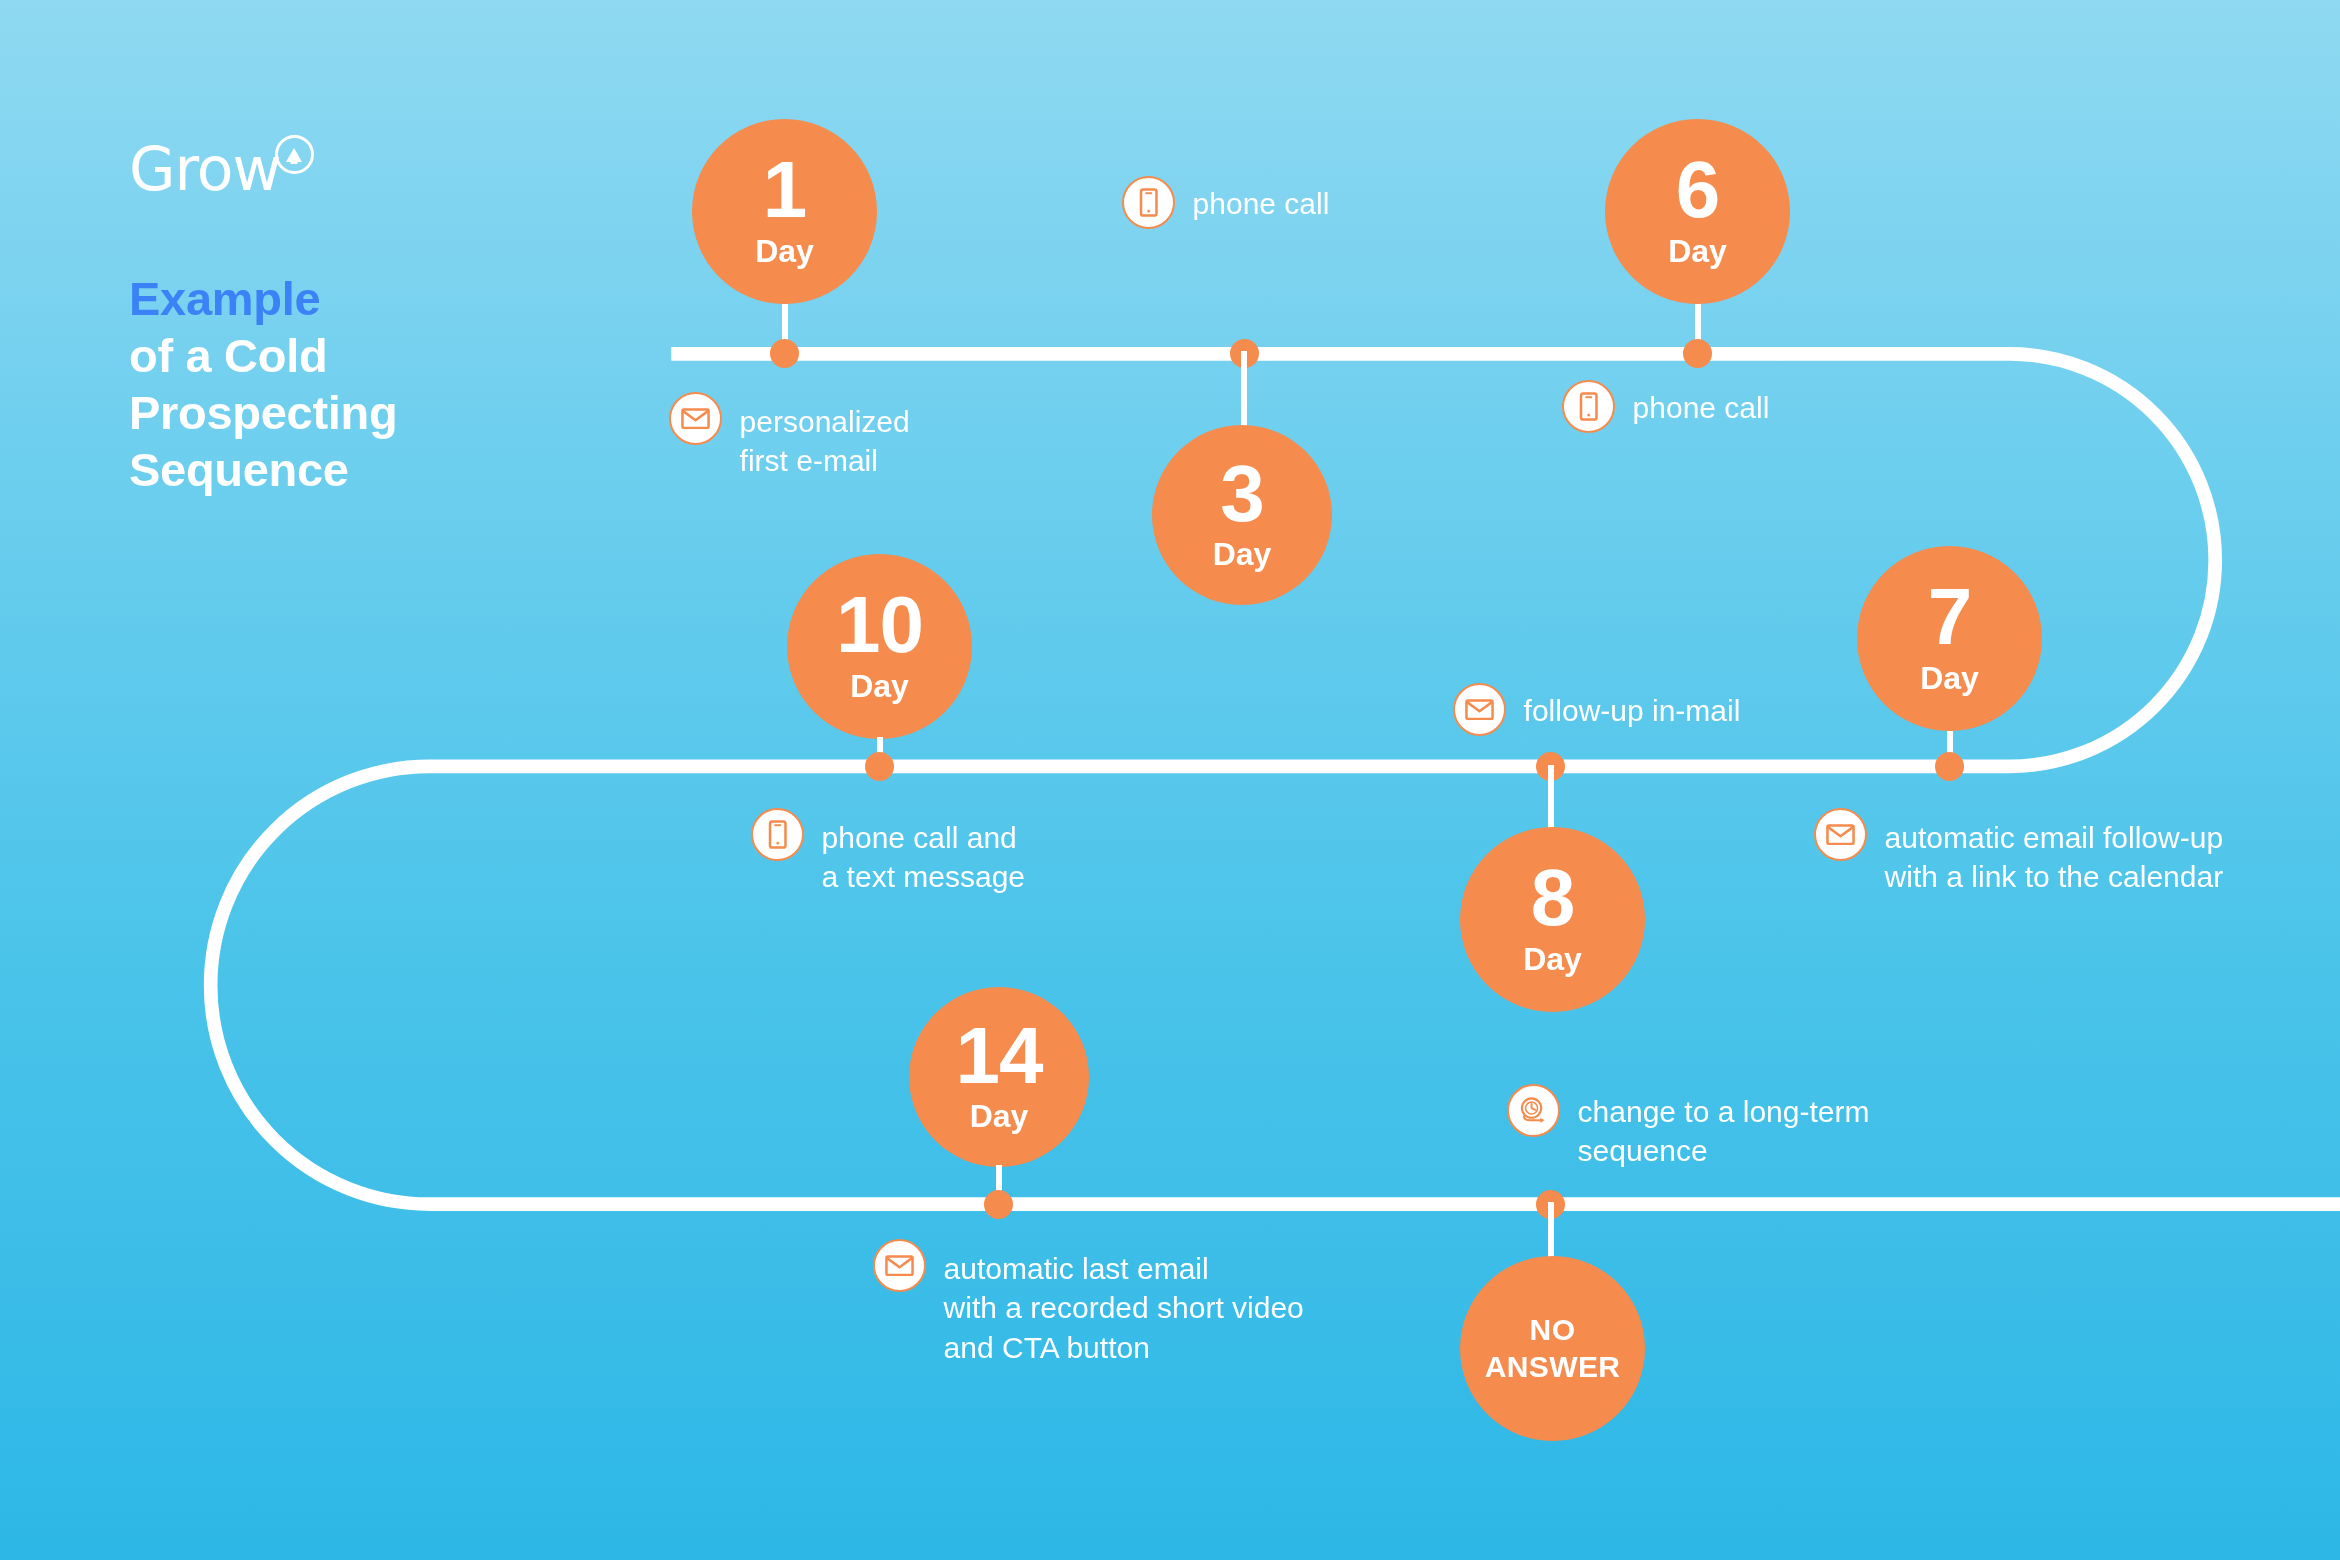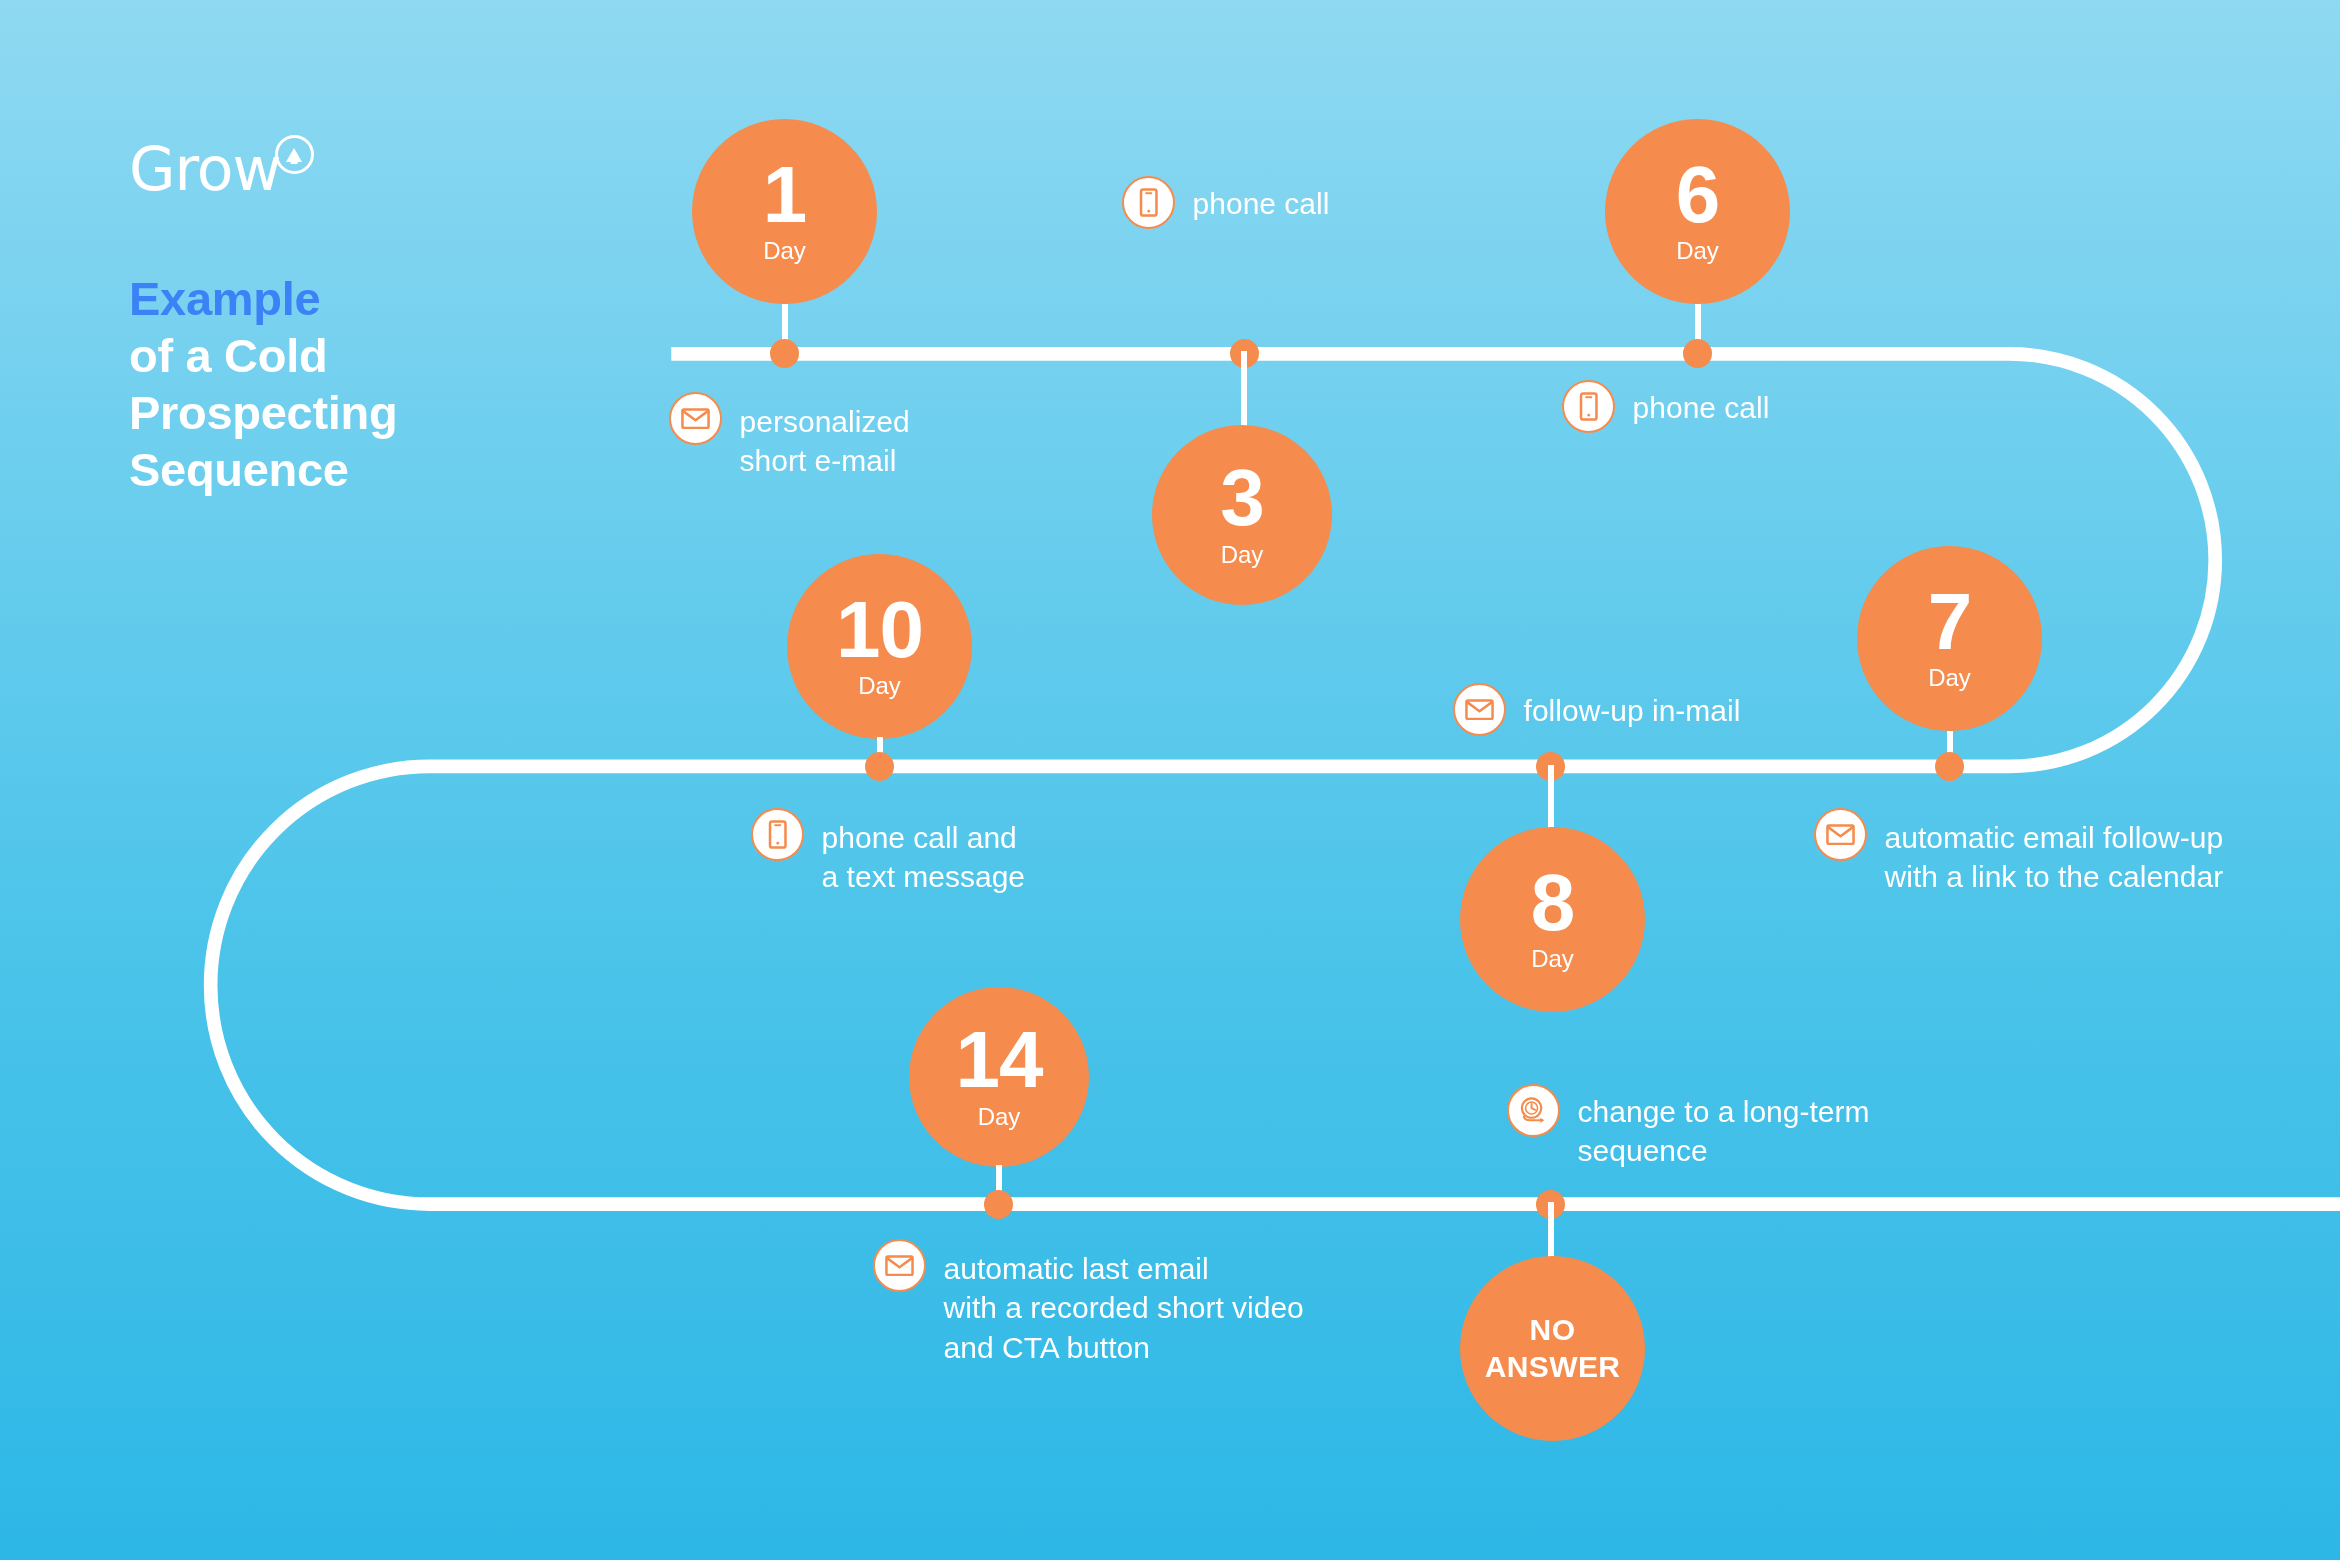--- a/index.html
+++ b/index.html
@@ -37,21 +37,21 @@
   .title-line.accent { color:#3b82f6; }
 
   
   .bubble {
     position:absolute; border-radius:50%;
     background:#F58B4C; color:#fff;
     display:flex; flex-direction:column; align-items:center; justify-content:center;
     text-align:center;
   }
   .bubble .num { font-size:80px; font-weight:bold; line-height:0.92; letter-spacing:-1px; }
-  .bubble .cap { font-size:24px; font-weight:normal; margin-top:5.9px; }
+  .bubble .cap { font-size:32px; font-weight:bold; margin-top:5.9px; }
   .bubble.answer { justify-content:center; }
   .bubble.answer .ans { font-size:30px; font-weight:bold; line-height:1.22; letter-spacing:0.4px; }
 
   
   .stem { position:absolute; width:5.9px; background:#fff; }
   .dot  { position:absolute; width:29px; height:29px; border-radius:50%; background:#F58B4C; }
 
   
   .note { position:absolute; display:flex; align-items:flex-start; gap:17.6px; }
   .note .ic {
@@ -96,21 +96,21 @@
   <div class="dot" style="left:770px; top:339px;"></div>
 
   <div class="note tight" style="left:669px; top:392px;">
     <span class="ic">
       <svg width="29" height="21.5" viewBox="0 0 30 22">
           <rect x="1.5" y="1.5" width="27" height="19" rx="1.5" fill="none" stroke="#F58B4C" stroke-width="2.6"></rect>
           <path d="M1.5 2.6 L15 12.5 L28.5 2.6" fill="none" stroke="#F58B4C" stroke-width="2.6"></path>
         </svg>
     </span>
     <span class="txt">personalized
-short e-mail</span>
+first e-mail</span>
   </div>
 
   <div class="note" style="left:1122px; top:176px;">
     <span class="ic">
       <svg width="19.5" height="29" viewBox="0 0 20 30">
           <rect x="2" y="1.5" width="16" height="27" rx="2.2" fill="none" stroke="#F58B4C" stroke-width="2.6"></rect>
           <line x1="6.5" y1="5.4" x2="13.5" y2="5.4" stroke="#F58B4C" stroke-width="2"></line>
           <circle cx="10" cy="24" r="1.4" fill="#F58B4C"></circle>
         </svg>
     </span>

